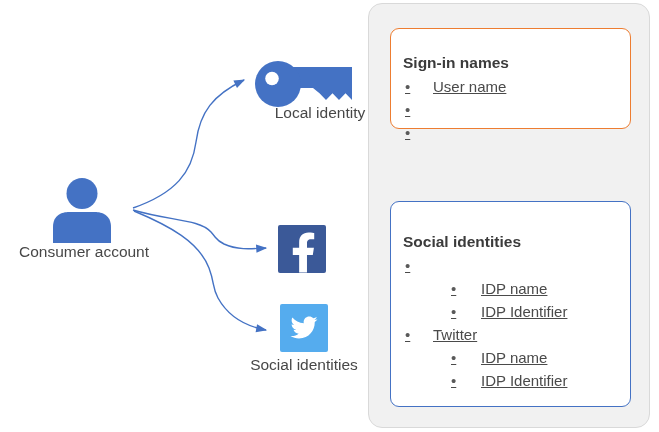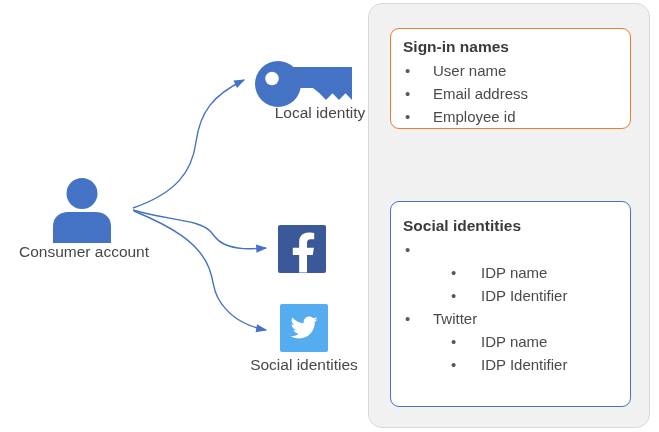--- a/index.html
+++ b/index.html
@@ -23,24 +23,24 @@
   .sq{position:absolute;width:48px;height:48px;border-radius:2px;overflow:hidden;}
   .sq-fb{background:var(--facebook-blue);}
   .sq-tw{background:var(--twitter-blue);}
 
   
   .panel{position:absolute;left:368px;top:3px;width:280px;height:423px;
          background:var(--panel-fill);border:1px solid var(--panel-border);border-radius:14px;}
   .card{position:absolute;left:21px;width:241px;background:#fff;border-radius:9px;box-sizing:border-box;}
   .card.orange{border:1.4px solid var(--orange-border);}
   .card.blue{border:1.4px solid var(--accent-blue);}
-  .card-title{font-size:15.5px;font-weight:bold;color:var(--text-dark);padding:8px 12px 2px 12px;line-height:20px;}
+  .card-title{font-size:15.5px;font-weight:bold;color:var(--text-dark);padding:8px 12px 2px 12px;line-height:20px;margin-top:16px;}
   .card.blue .card-title{padding-top:14px;}
 
-  .row{display:flex;align-items:flex-end;line-height:23px;font-size:15px;color:var(--text-body);}
+  .row{display:flex;align-items:flex-end;line-height:23px;font-size:15px;color:var(--text-body);text-decoration:underline;}
   .row .bullet{width:28px;text-align:left;padding-left:14px;box-sizing:content-box;color:#5a5a5a;}
   .row .bullet::before{content:"\2022";}
   .row.lvl2 .bullet{padding-left:60px;width:30px;}
   .row .txt{flex:1;}
 
   svg{display:block;}
 </style>
 </head>
 <body>
 
@@ -88,25 +88,23 @@
   <div class="panel">
 
     <div class="card orange" style="top:24px;height:101px;">
       <div class="card-title">Sign-in names</div>
       <div class="row">
         <span class="bullet"></span>
         <span class="txt">User name</span>
       </div>
       <div class="row">
         <span class="bullet"></span>
-        <span class="txt">Email address</span>
       </div>
       <div class="row">
         <span class="bullet"></span>
-        <span class="txt">Employee id</span>
       </div>
     </div>
 
 
     <div class="card blue" style="top:197px;height:206px;">
       <div class="card-title">Social identities</div>
       <div class="row">
         <span class="bullet"></span>
       </div>
       <div class="row lvl2">

